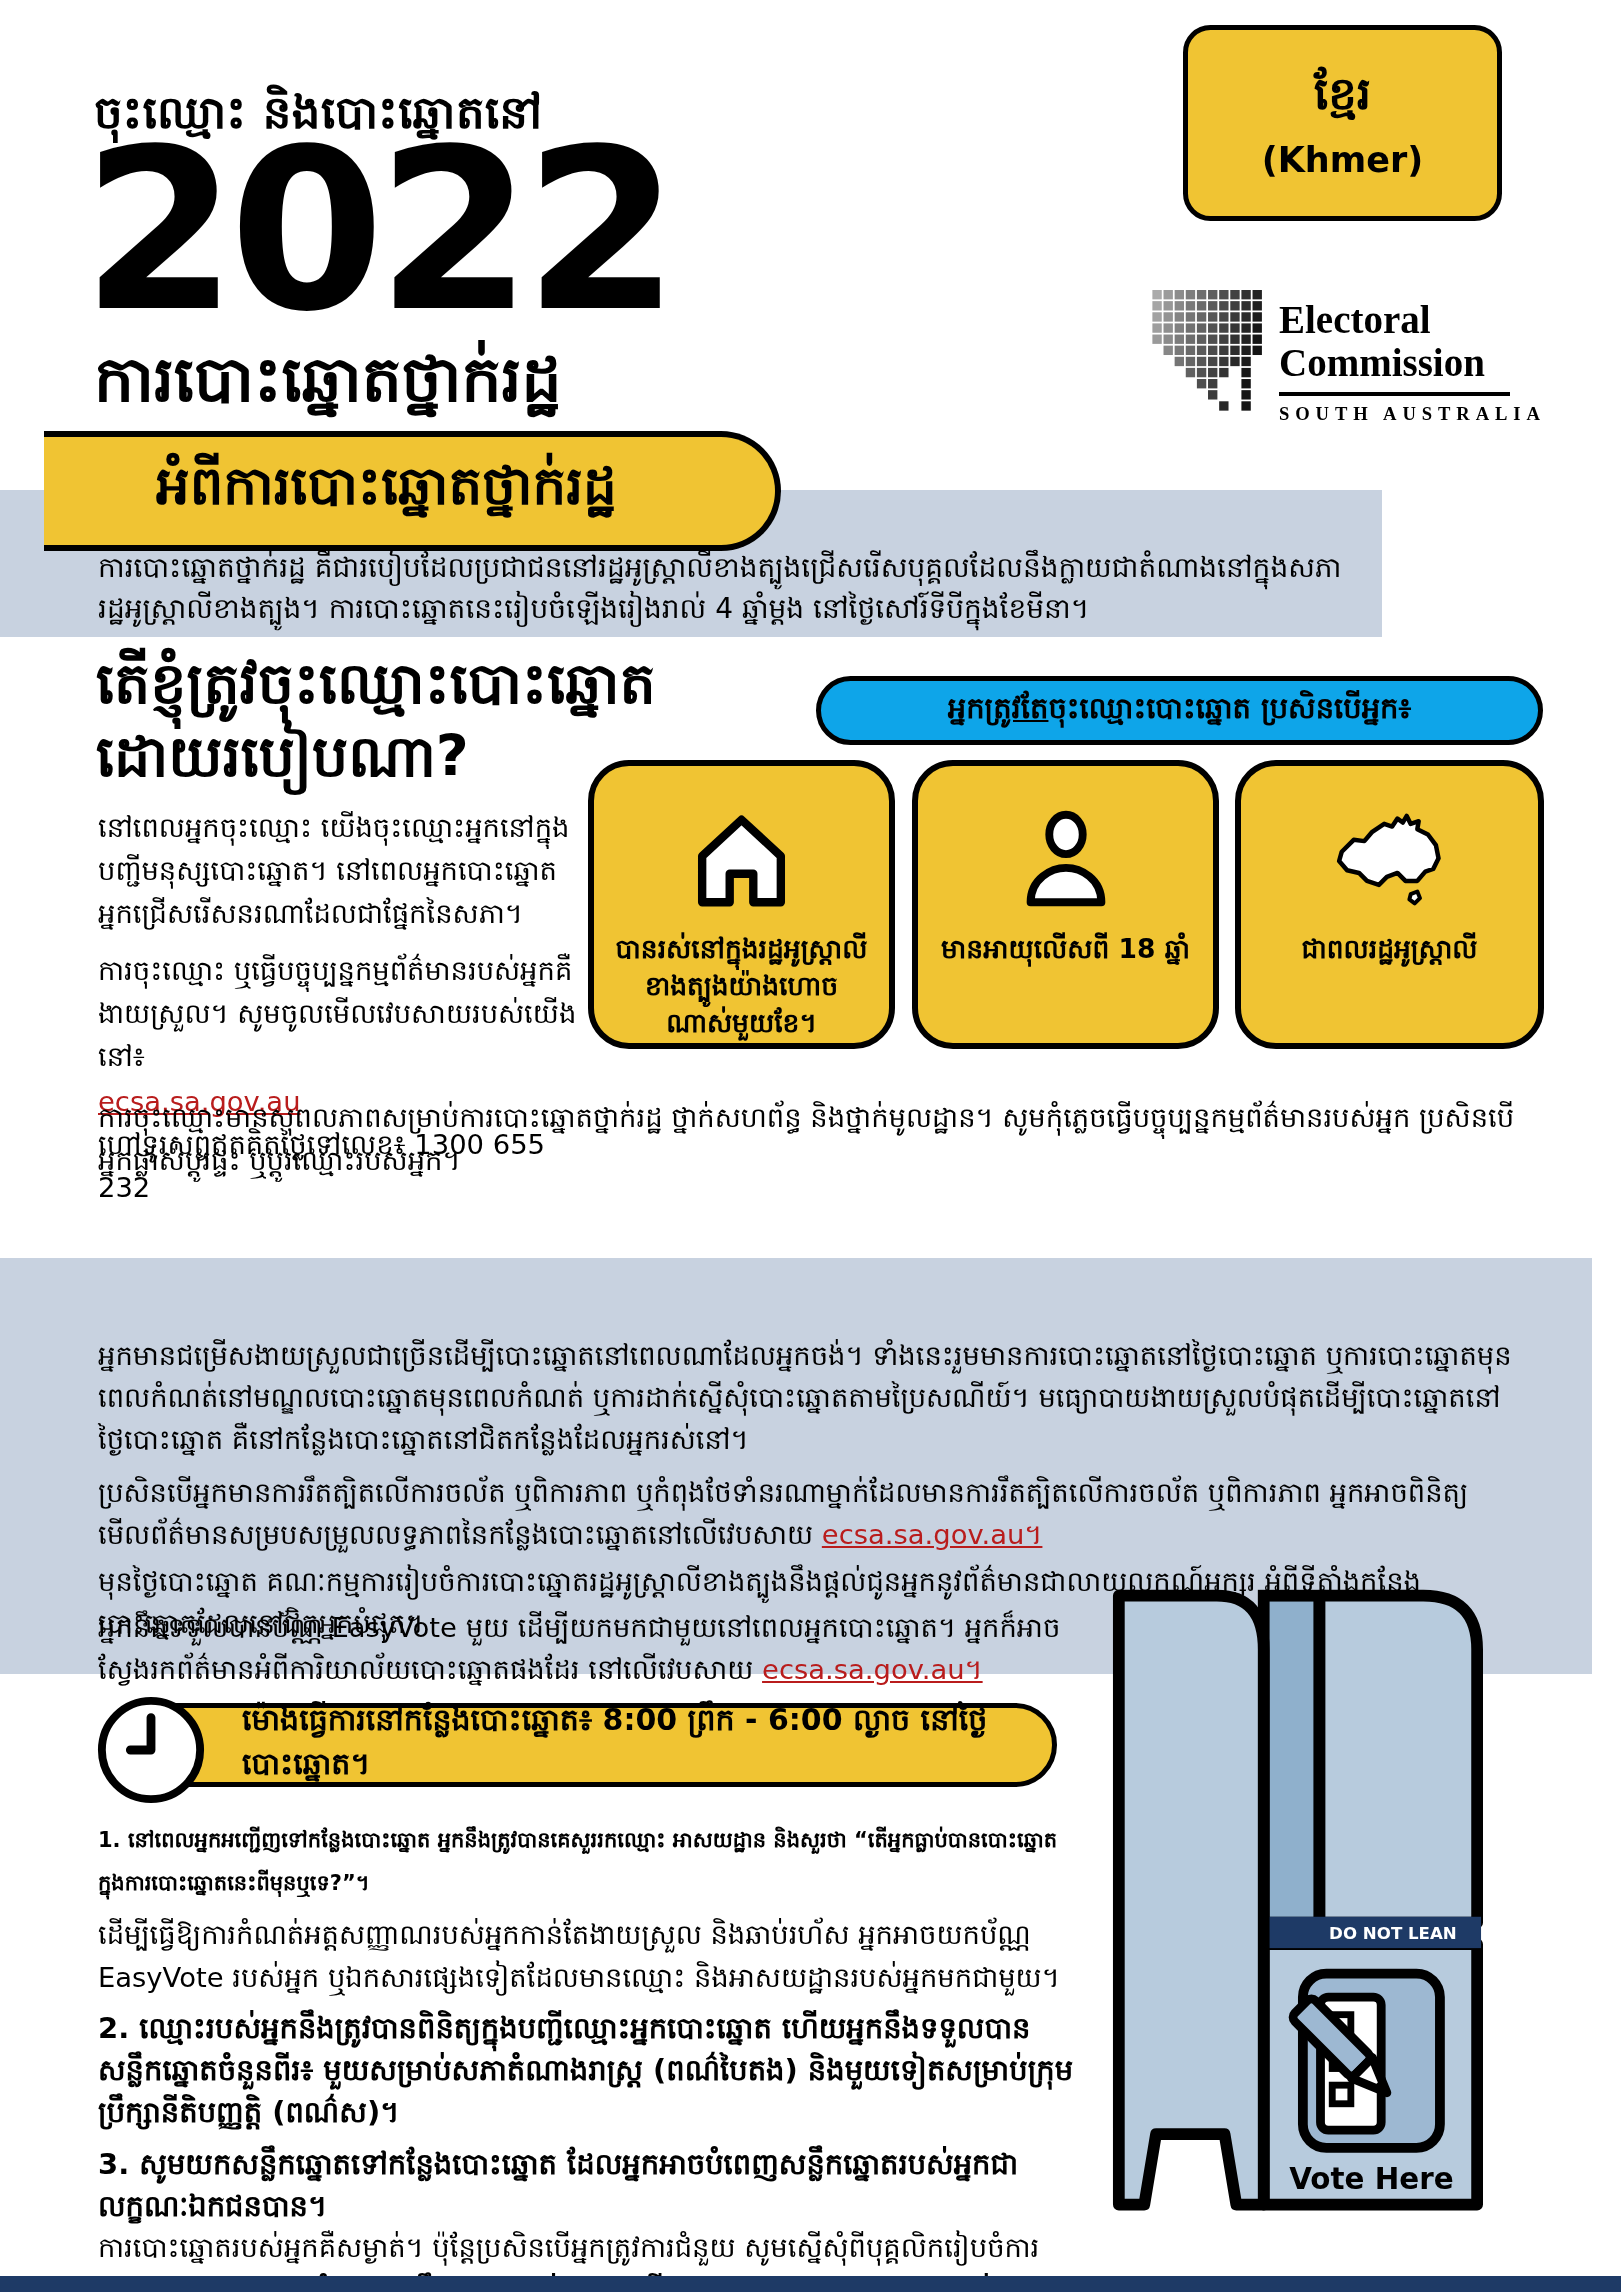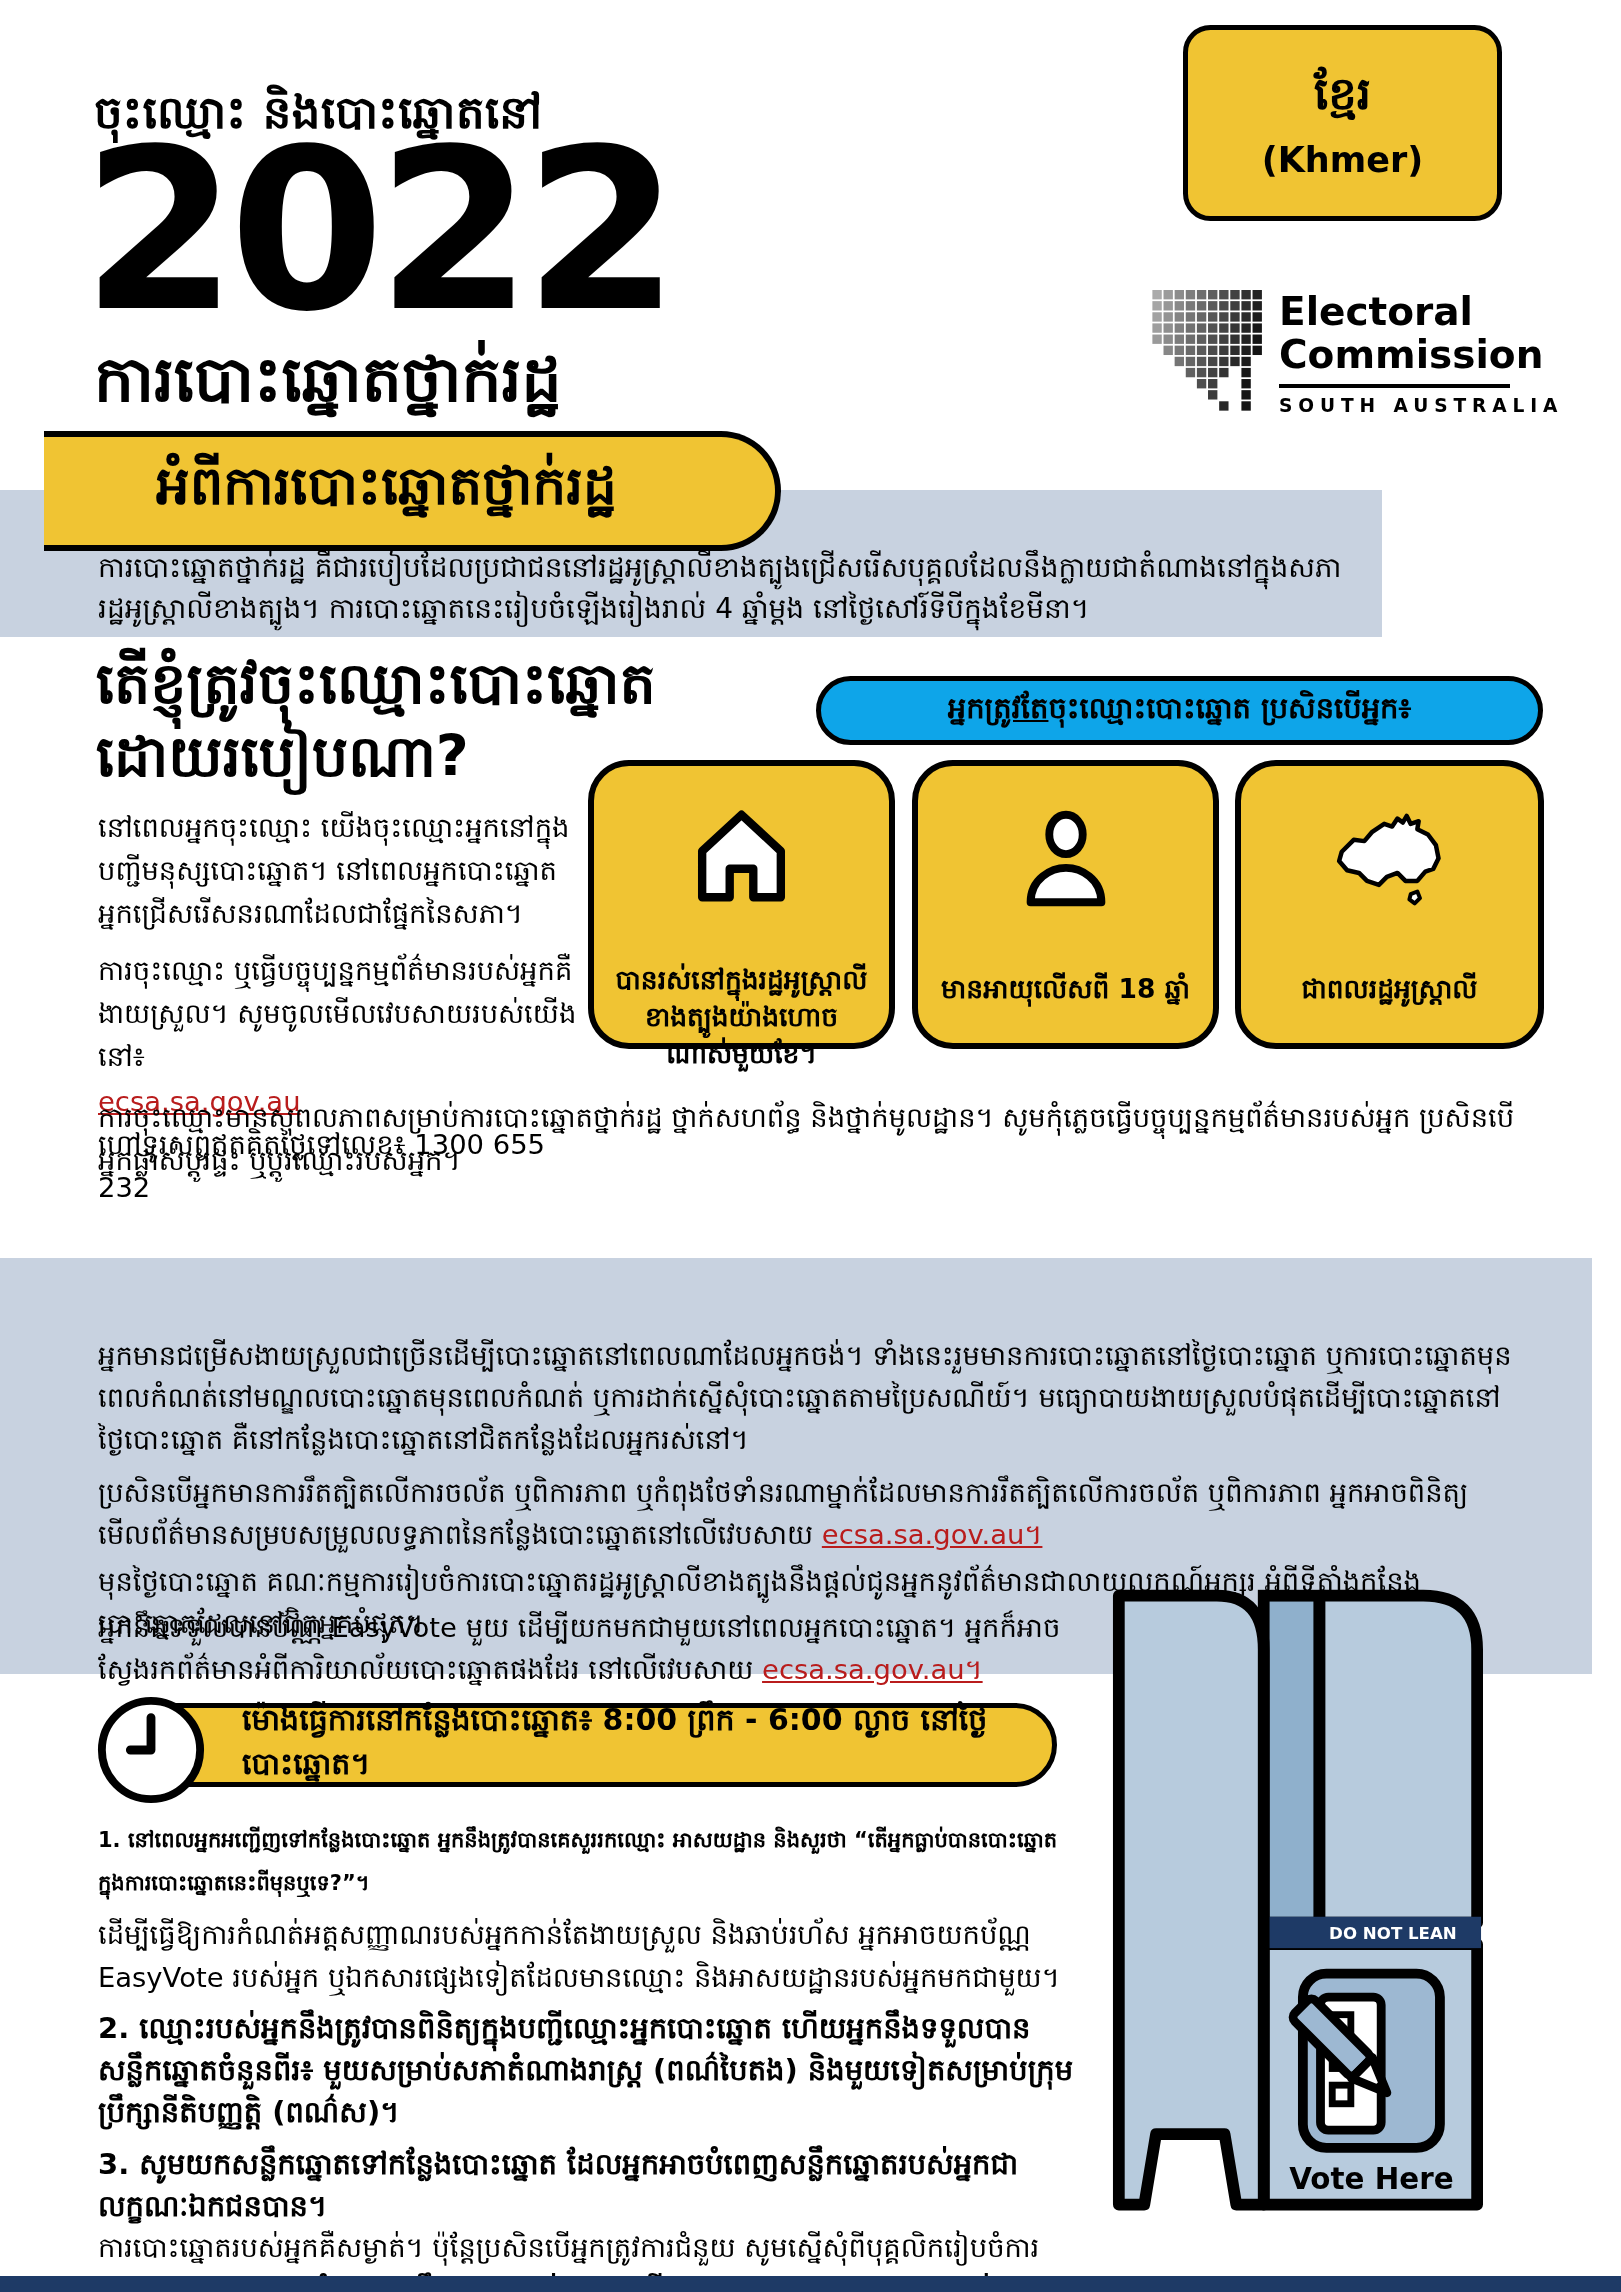--- a/index.html
+++ b/index.html
@@ -30,21 +30,21 @@
   .body{font-size:27.4px;line-height:43px;}
   .bold{font-weight:800;}
   .link{color:#b91c1c;text-decoration:underline;cursor:pointer;}
   .pill{
     background:#0ea5e9;border:5.9px solid #000;border-radius:43px;
     display:flex;align-items:center;justify-content:center;
     font-size:29px;font-weight:800;text-align:center;
   }
   .card{
     background:#F0C433;border:6.9px solid #000;border-radius:41px;
-    display:flex;flex-direction:column;align-items:center;gap:40px;
+    display:flex;flex-direction:column;align-items:center;
   }
   .card .icon-wrap{margin-top:31px;height:127px;display:flex;align-items:center;justify-content:center;}
   .card .label{font-size:26.5px;font-weight:800;line-height:37px;text-align:center;padding:5.9px 19.6px 0 19.6px;}
   .h2{font-size:57px;font-weight:800;line-height:73px;}
   .hours-pill{
     background:#F0C433;border:5.9px solid #000;border-radius:45px;
     display:flex;align-items:center;
     font-size:30px;font-weight:800;
   }
   .clock-badge{position:absolute;left:-19.6px;top:-13.7px;}
@@ -139,21 +139,21 @@
         <rect x="68.4" y="79.8" width="9.6" height="9.6" fill="rgb(52,52,52)"></rect>
         <rect x="91.2" y="79.8" width="9.6" height="9.6" fill="rgb(22,22,22)"></rect>
         <rect x="45.6" y="91.2" width="9.6" height="9.6" fill="rgb(78,78,78)"></rect>
         <rect x="57" y="91.2" width="9.6" height="9.6" fill="rgb(63,63,63)"></rect>
         <rect x="91.2" y="91.2" width="9.6" height="9.6" fill="rgb(20,20,20)"></rect>
         <rect x="57" y="102.60000000000001" width="9.6" height="9.6" fill="rgb(59,59,59)"></rect>
         <rect x="91.2" y="102.60000000000001" width="9.6" height="9.6" fill="rgb(20,20,20)"></rect>
         <rect x="68.4" y="114" width="9.6" height="9.6" fill="rgb(40,40,40)"></rect>
         <rect x="91.2" y="114" width="9.6" height="9.6" fill="rgb(20,20,20)"></rect>
       </svg>
-    <div class="logo-text abs" style="left:127px;top:4px;">
+    <div class="logo-text abs" style="left:127px;top:12px;font-family:Liberation Serif, serif;">
       <div class="l1">Electoral</div>
       <div class="l1">Commission</div>
       <div class="logo-rule" style="width:231px;"></div>
       <div class="logo-sub">SOUTH AUSTRALIA</div>
     </div>
   </div>
 
   <div class="abs band" style="left:0;top:490px;width:1382px;height:147px;"></div>
   <div class="abs banner" style="left:0;top:431px;width:737px;height:120px;font-size:53px;padding-left:112px;box-sizing:border-box;margin-left:44px;">
     <span>អំពីការបោះឆ្នោតថ្នាក់រដ្ឋ</span>

